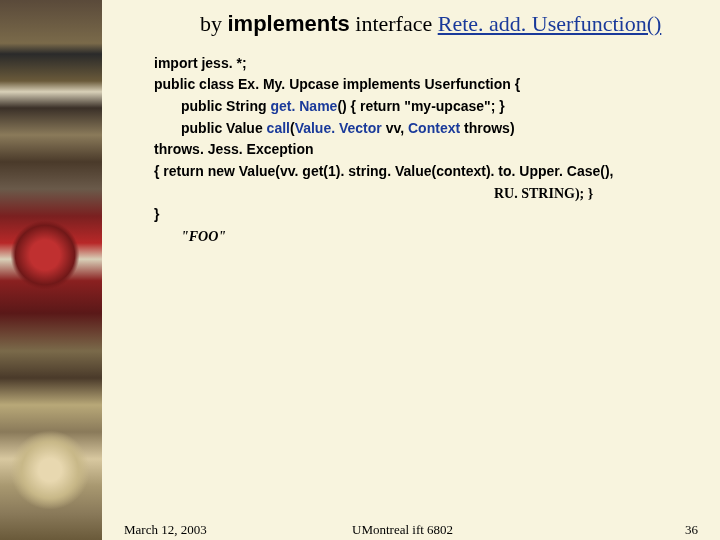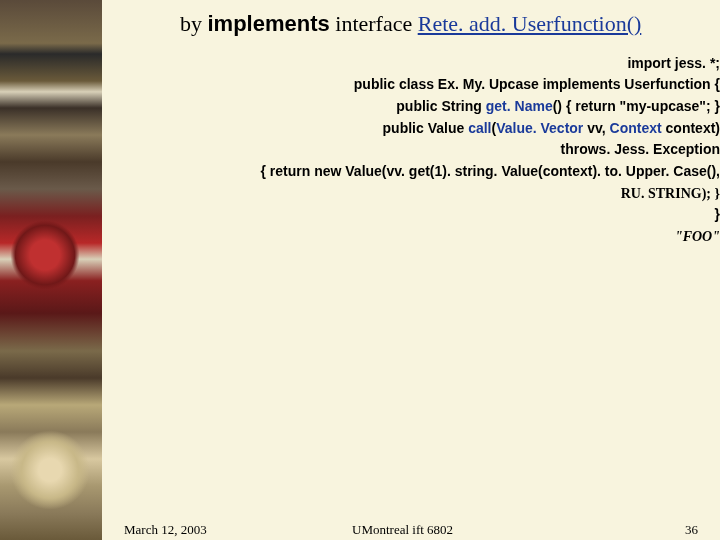--- a/index.html
+++ b/index.html
@@ -63,32 +63,31 @@
     height: 540px;
     box-sizing: border-box;
   }
   .heading {
     font-size: 22px;
     margin: 10px 0 0 18px;
     line-height: 1.3;
     color: #000;
   }
   .heading .line2 {
-    margin-left: 60px;
+    margin-left: 80px;
   }
   .bold { font-family: Arial, sans-serif; font-weight: bold; }
   .link { color: #1a3a9a; text-decoration: underline; }
   .code-area {
     margin: 14px 0 0 52px;
     font-family: Arial, sans-serif;
     font-weight: bold;
     font-size: 14px;
     line-height: 1.55;
     color: #000;
-    text-align: right;
   }
   .plain-link { color: #1a3a9a; }
   .ind1 { margin-left: 27px; }
   .ind-ru { margin-left: 340px; font-family: Liberation Serif, serif; }
   .mt { margin-top: 22px; }
   .italic { font-style: italic; font-family: "Times New Roman", serif; font-weight: bold; }
   .footer {
     position: absolute;
     bottom: 18px;
     left: 102px;
@@ -114,21 +113,21 @@
     </div>
   </div>
 
   <div class="code-area">
     <div>import jess. *;</div>
     <div>public class Ex. My. Upcase implements Userfunction {</div>
     <div class="ind1">
       <span>public String </span><span class="plain-link">get. Name</span><span>() { return "my-upcase"; }</span>
     </div>
     <div class="ind1">
-      <span>public Value </span><span class="plain-link">call</span><span>(</span><span class="plain-link">Value. Vector</span><span> vv, </span><span class="plain-link">Context</span><span> context)</span>
+      <span>public Value </span><span class="plain-link">call</span><span>(</span><span class="plain-link">Value. Vector</span><span> vv, </span><span class="plain-link">Context</span><span> throws)</span>
     </div>
     <div>throws. Jess. Exception</div>
     <div>{ return new Value(vv. get(1). string. Value(context). to. Upper. Case(),</div>
     <div class="ind-ru">RU. STRING); }</div>
     <div>}</div>
 
 
     <div class="ind1 italic">"FOO"</div>
   </div>
 

